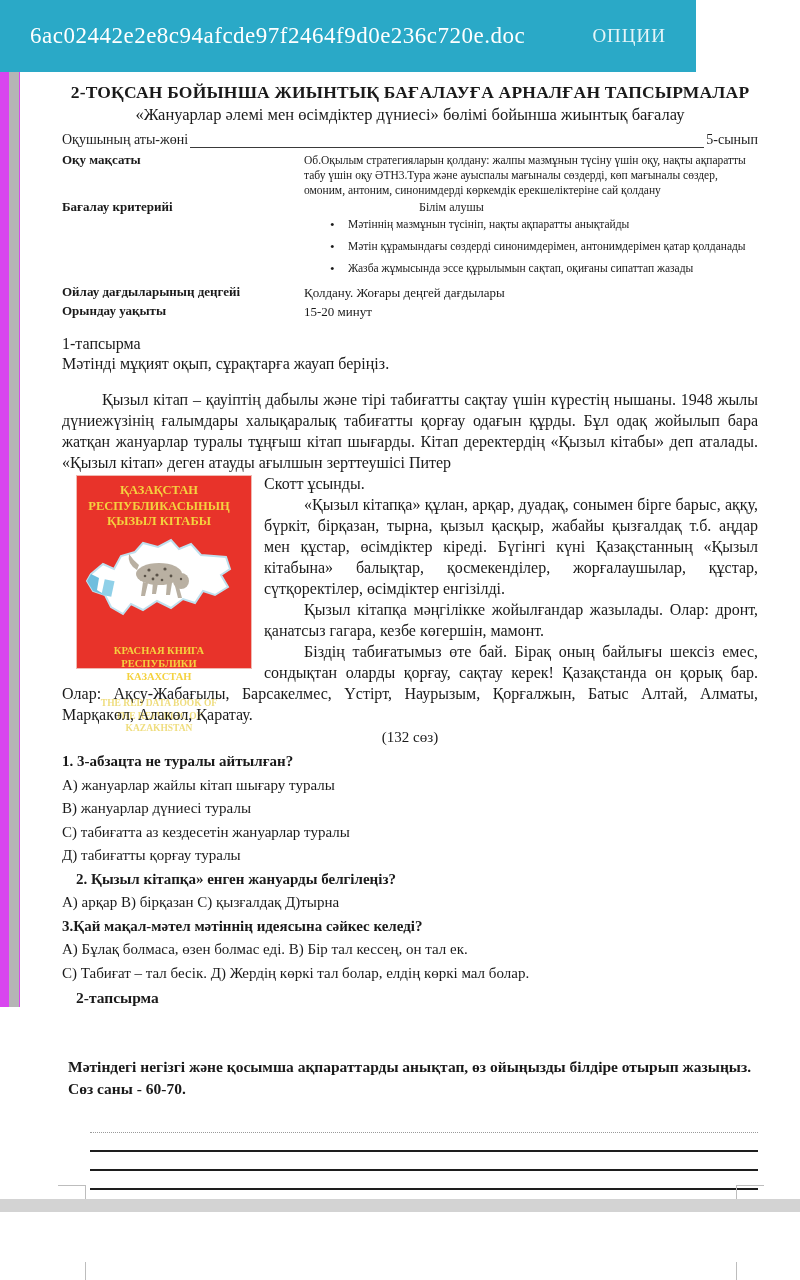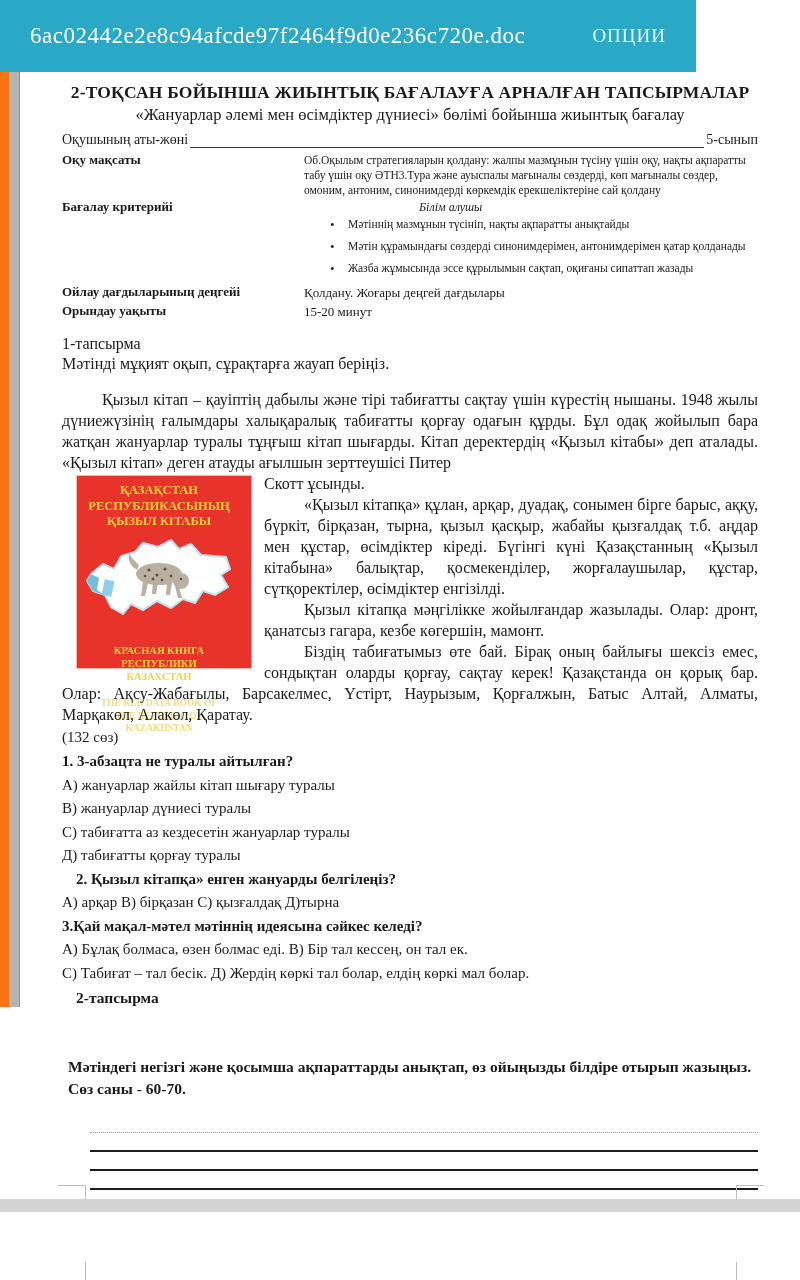--- a/index.html
+++ b/index.html
@@ -16,21 +16,21 @@
     font-family:cursive;
     color:#ffffff; font-size:23px; letter-spacing:.5px; white-space:nowrap;
     overflow:hidden; max-width:620px;
   }
   .app-header .options{
     font-family:cursive;
     color:rgba(255,255,255,.88); font-size:19px; letter-spacing:1px; cursor:pointer;
   }
 
   
-  .viewer{ position:absolute; top:72px; left:0; width:800px; height:935px; background:#f97316; }
+  .viewer{ position:absolute; top:72px; left:0; width:800px; height:935px; background:#d946ef; }
   .left-strip{ position:absolute; left:9px; top:0; width:10px; height:100%; background:#b5b5b5; }
   .page1{ position:absolute; left:20px; top:0; width:780px; height:1127px; background:#fff; padding:10px 42px 0 42px; }
   .page-sep{ position:absolute; left:0; top:1127px; width:800px; height:13px; background:#d3d3d3; }
   .page2{ position:absolute; left:20px; top:1140px; width:780px; height:68px; background:#fff; }
 
   
   .mark{ position:absolute; border-color:#bdbdbd; border-style:solid; width:28px; height:14px; }
   .mark.bl{ border-width:1px 1px 0 0; }
   .mark.br{ border-width:1px 0 0 1px; }
   .mark.tl{ border-width:0 1px 0 0; }
@@ -40,21 +40,21 @@
   .doc-title{ text-align:center; font-weight:bold; font-size:17.5px; letter-spacing:.2px; }
   .doc-subtitle{ text-align:center; font-size:16.5px; margin-top:2px; }
 
   .name-line{ display:flex; align-items:flex-end; font-size:14px; margin-top:7px; }
   .name-line .fill{ flex:1; border-bottom:1px solid #3a3a3a; height:14px; margin:0 2px; }
 
   .meta{ display:grid; grid-template-columns:242px 1fr; font-size:11.5px; line-height:1.3; margin-top:3px; }
   .meta .label{ font-weight:bold; font-size:13px; padding-top:1px; }
   .meta .value{ padding-top:2px; }
   .meta .row{ display:contents; }
-  .crit-head{ font-style:italic; margin-left:115px; font-size:12px; }
+  .crit-head{ margin-left:115px; font-size:12px; }
   .bullets{ list-style:none; margin-top:2px; }
   .bullets li{ position:relative; padding-left:44px; margin-bottom:7px; }
   .bullets li:before{ content:"•"; position:absolute; left:26px; font-size:13px; }
 
   .task1{ font-size:16px; margin-top:14px; }
   .task1 .t{ margin-bottom:2px; }
 
   .body-text{ font-size:16px; line-height:21px; text-align:justify; margin-top:16px; }
   .body-text p.ind{ text-indent:40px; }
   .body-text p{ margin:0; }
@@ -63,21 +63,21 @@
   .book{
     float:left; width:176px; height:194px; background:#e8332a;
     margin:2px 12px 2px 14px; padding:8px 16px 6px 6px; text-align:center;
     box-shadow:0 0 0 1px #f0b9b2 inset;
   }
   .book .t-kk{ color:#f4d23f; font-weight:bold; font-size:12.5px; line-height:1.25; width:150px; margin:0 auto; }
   .book .map{ margin:4px auto 2px auto; display:block; }
   .book .t-ru{ color:#f4d23f; font-weight:bold; font-size:10.5px; line-height:1.25; width:140px; margin:14px auto; }
   .book .t-en{ color:#efdd7e; font-weight:bold; font-size:9.5px; line-height:1.3; width:120px; margin:5px auto 0 auto; }
 
-  .word-count{ text-align:left; font-size:15px; margin-top:4px; }
+  .word-count{ text-align:center; font-size:15px; margin-top:4px; }
 
   .questions{ font-size:15px; line-height:23.5px; margin-top:4px; }
   .questions .q{ font-weight:bold; }
   .questions .q.ind{ padding-left:14px; }
   .q2-block .opt, .q1-block .opt, .q3-block .opt{ font-weight:normal; }
 
   .task2{ font-size:15.5px; line-height:22px; margin-top:2px; }
   .task2 .t{ font-weight:bold; padding-left:14px; }
   .task2 .instr{ font-weight:bold; padding-left:6px;margin-top:47px; }
 

